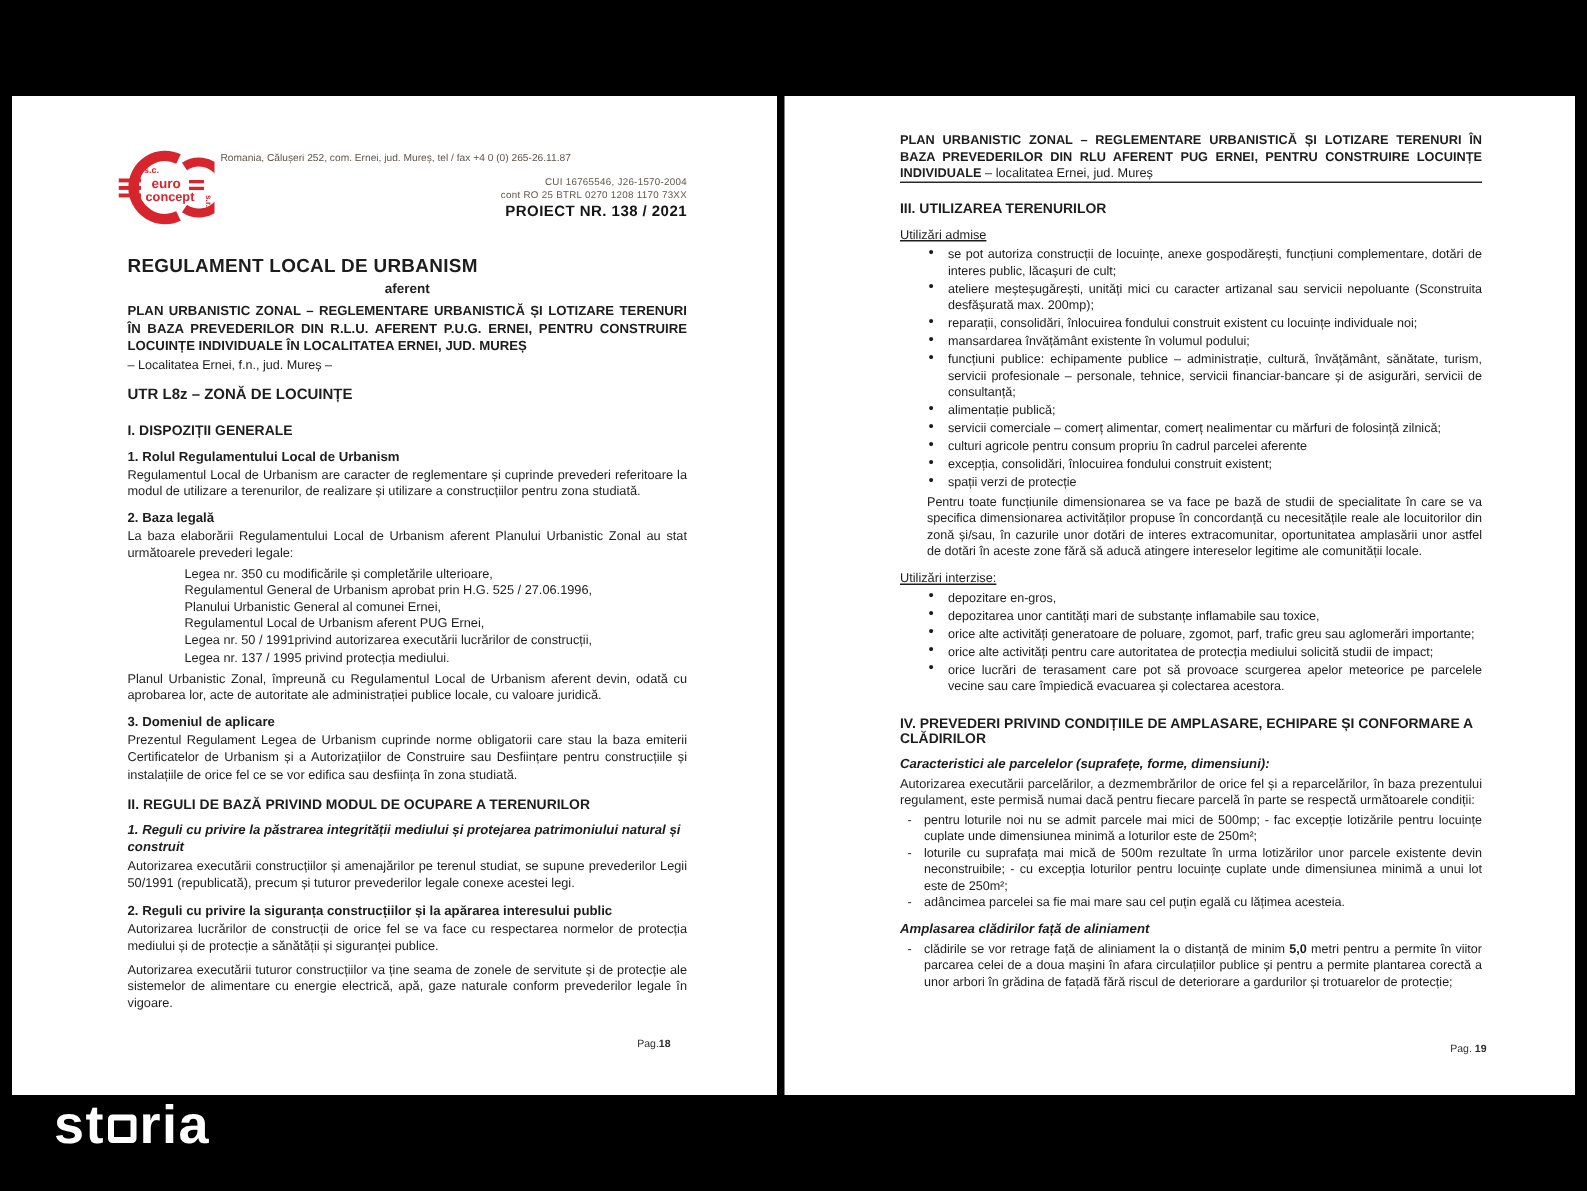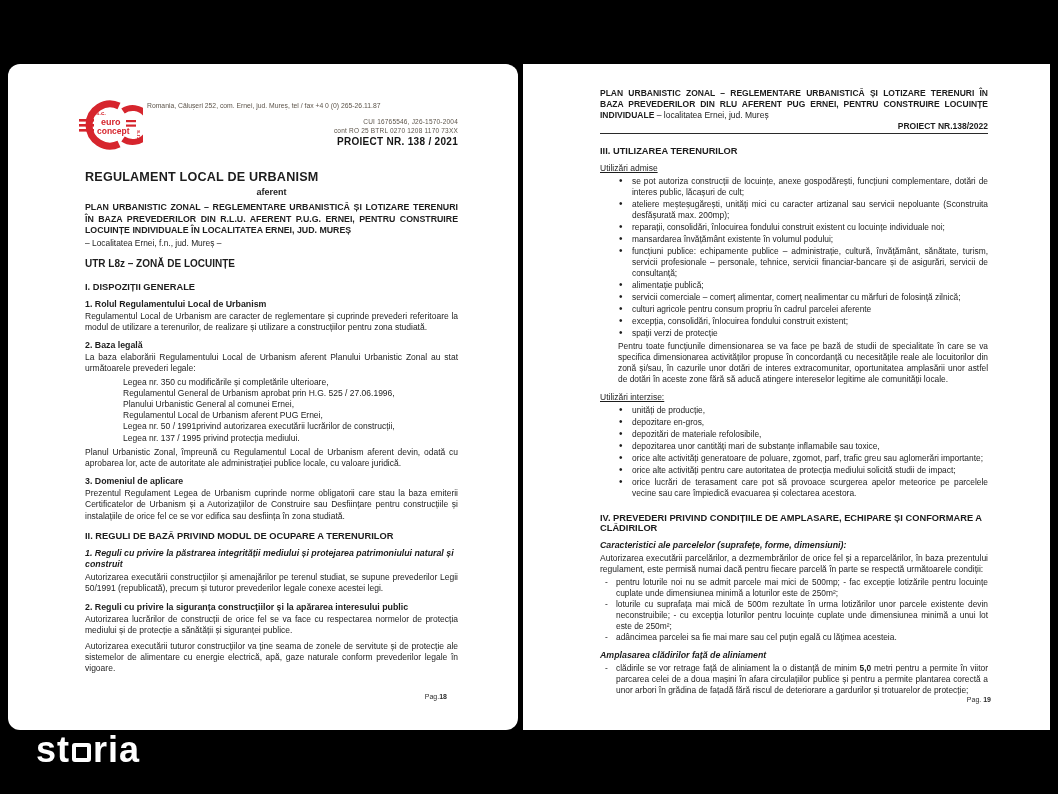--- a/index.html
+++ b/index.html
@@ -1,19 +1,19 @@
 <!DOCTYPE html>
 <html><head>
 <meta charset="utf-8">
 <style>
   html,body{margin:0;padding:0;background:#000;}
   .stage{position:relative;width:1058px;height:794px;background:#000;overflow:hidden;
          font-family:"Liberation Sans",sans-serif;color:#1d1d1d;}
   .page{position:absolute;top:64px;background:#fff;overflow:hidden;}
-  .page.left{left:8px;width:510px;height:666px;border-radius:12px;}
+  .page.left{left:8px;width:510px;height:666px;}
   .page.right{left:523px;width:527px;height:666px;}
   .content-l{margin:30px 60px 0 77px;}
   .content-r{margin:24px 62px 0 77px;}
 
   
   .letterhead{position:relative;height:68px;}
   .logo-svg{position:absolute;left:-6px;top:0;}
   .lh-address{position:absolute;left:62px;top:8px;font-size:6.8px;color:#5d554b;white-space:nowrap;}
   .regblock{position:absolute;right:0;top:24px;text-align:right;}
   .regline{font-size:6.5px;color:#5d554b;line-height:8.5px;letter-spacing:.2px;}
@@ -124,21 +124,20 @@
       <p class="para">Autorizarea executării tuturor construcțiilor va ține seama de zonele de servitute și de protecție ale sistemelor de alimentare cu energie electrică, apă, gaze naturale conform prevederilor legale în vigoare.</p>
     </div>
 
     <div class="pagenum pn-left"><span>Pag.</span><span class="pv">18</span></div>
   </div>
 
   <div class="page right">
     <div class="content-r">
 
       <p class="rp-header"><span>PLAN URBANISTIC ZONAL – REGLEMENTARE URBANISTICĂ ȘI LOTIZARE TERENURI ÎN BAZA PREVEDERILOR DIN RLU AFERENT PUG ERNEI, PENTRU CONSTRUIRE LOCUINȚE INDIVIDUALE</span><span class="loc"> – localitatea Ernei, jud. Mureș</span></p>
-      <div class="rp-proj">PROIECT NR.138/2022</div>
       <div class="rp-rule"></div>
 
       <div class="h-roman" style="margin-top:0">III. UTILIZAREA TERENURILOR</div>
 
       <div class="ulabel">Utilizări admise</div>
       <ul class="blist">
         <li>se pot autoriza construcții de locuințe, anexe gospodărești, funcțiuni complementare, dotări de interes public, lăcașuri de cult;</li>
         <li>ateliere meșteșugărești, unități mici cu caracter artizanal sau servicii nepoluante (Sconstruita desfășurată max. 200mp);</li>
         <li>reparații, consolidări, înlocuirea fondului construit existent cu locuințe individuale noi;</li>
         <li>mansardarea învățământ existente în volumul podului;</li>
@@ -146,23 +145,21 @@
         <li>alimentație publică;</li>
         <li>servicii comerciale – comerț alimentar, comerț nealimentar cu mărfuri de folosință zilnică;</li>
         <li>culturi agricole pentru consum propriu în cadrul parcelei aferente</li>
         <li>excepția, consolidări, înlocuirea fondului construit existent;</li>
         <li>spații verzi de protecție</li>
       </ul>
       <p class="indent-para">Pentru toate funcțiunile dimensionarea se va face pe bază de studii de specialitate în care se va specifica dimensionarea activităților propuse în concordanță cu necesitățile reale ale locuitorilor din zonă și/sau, în cazurile unor dotări de interes extracomunitar, oportunitatea amplasării unor astfel de dotări în aceste zone fără să aducă atingere intereselor legitime ale comunității locale.</p>
 
       <div class="ulabel">Utilizări interzise:</div>
       <ul class="blist">
-        <li>unități de producție,</li>
         <li>depozitare en-gros,</li>
-        <li>depozitări de materiale refolosibile,</li>
         <li>depozitarea unor cantități mari de substanțe inflamabile sau toxice,</li>
         <li>orice alte activități generatoare de poluare, zgomot, parf, trafic greu sau aglomerări importante;</li>
         <li>orice alte activități pentru care autoritatea de protecția mediului solicită studii de impact;</li>
         <li>orice lucrări de terasament care pot să provoace scurgerea apelor meteorice pe parcelele vecine sau care împiedică evacuarea și colectarea acestora.</li>
       </ul>
 
       <div class="h-roman" style="margin-top:14px">IV. PREVEDERI PRIVIND CONDIȚIILE DE AMPLASARE, ECHIPARE ȘI CONFORMARE A CLĂDIRILOR</div>
 
       <div class="h-numi">Caracteristici ale parcelelor (suprafețe, forme, dimensiuni):</div>
       <p class="para" style="margin-bottom:1px">Autorizarea executării parcelărilor, a dezmembrărilor de orice fel și a reparcelărilor, în baza prezentului regulament, este permisă numai dacă pentru fiecare parcelă în parte se respectă următoarele condiții:</p>

